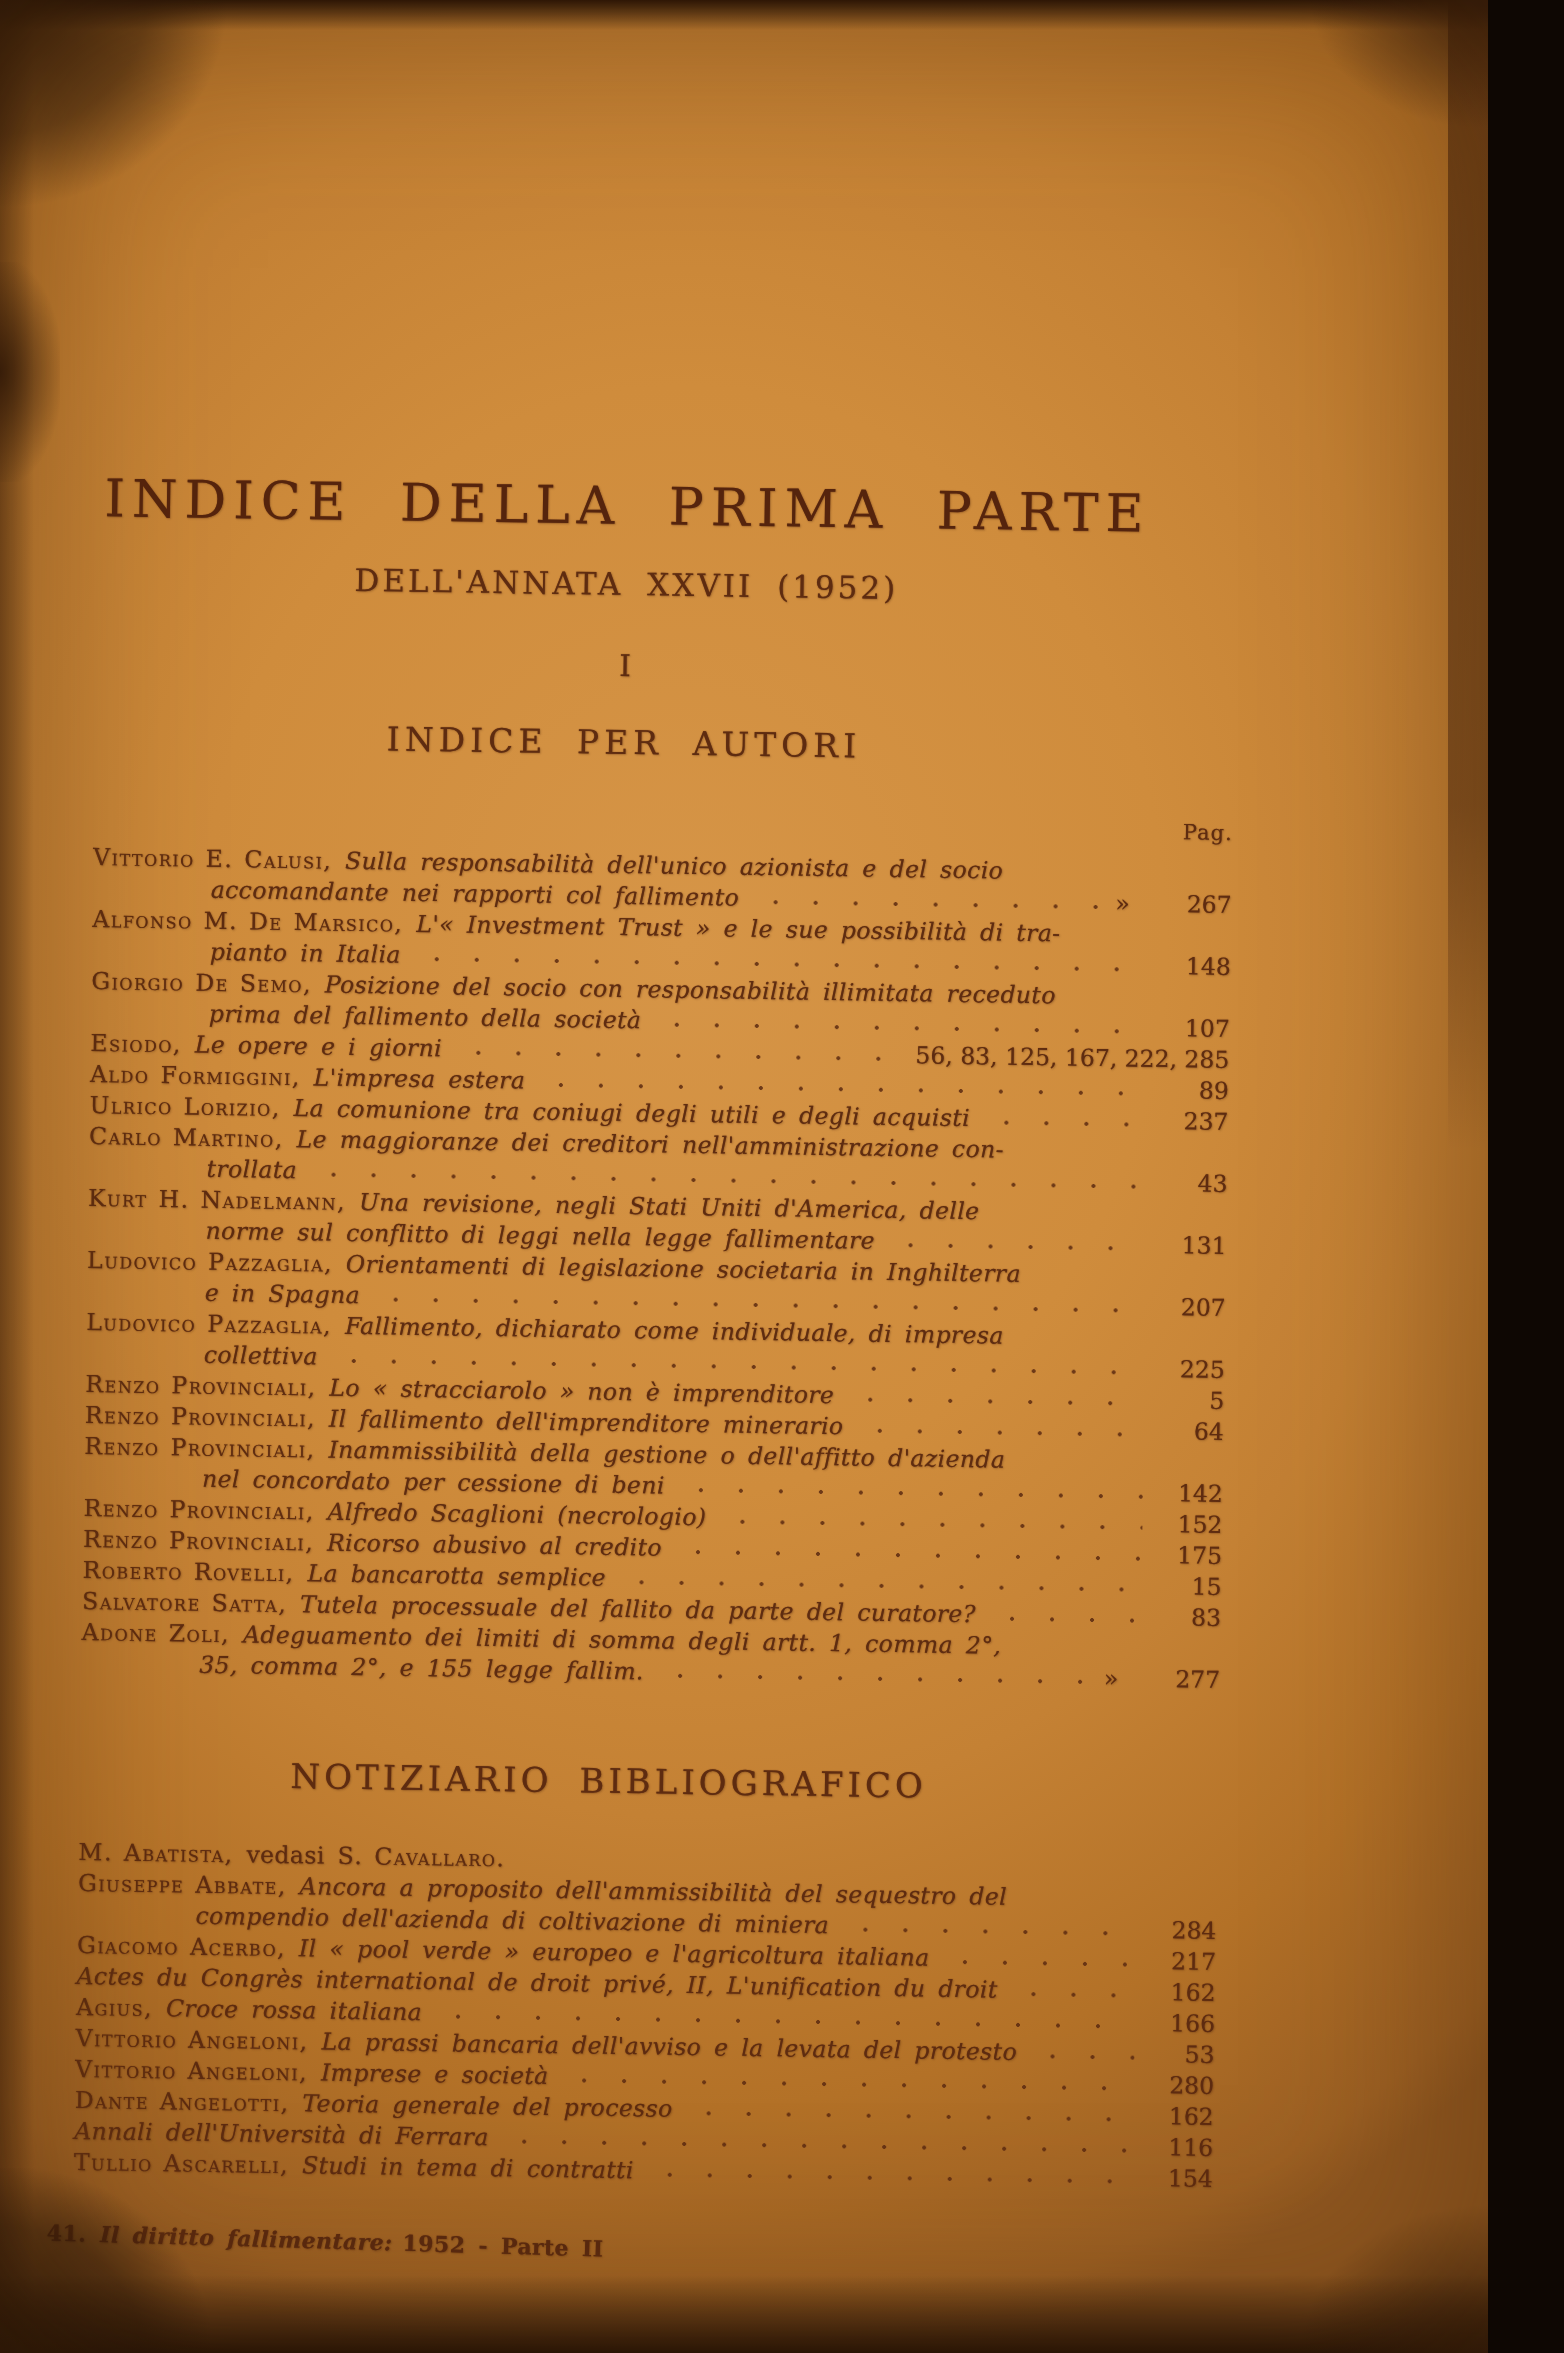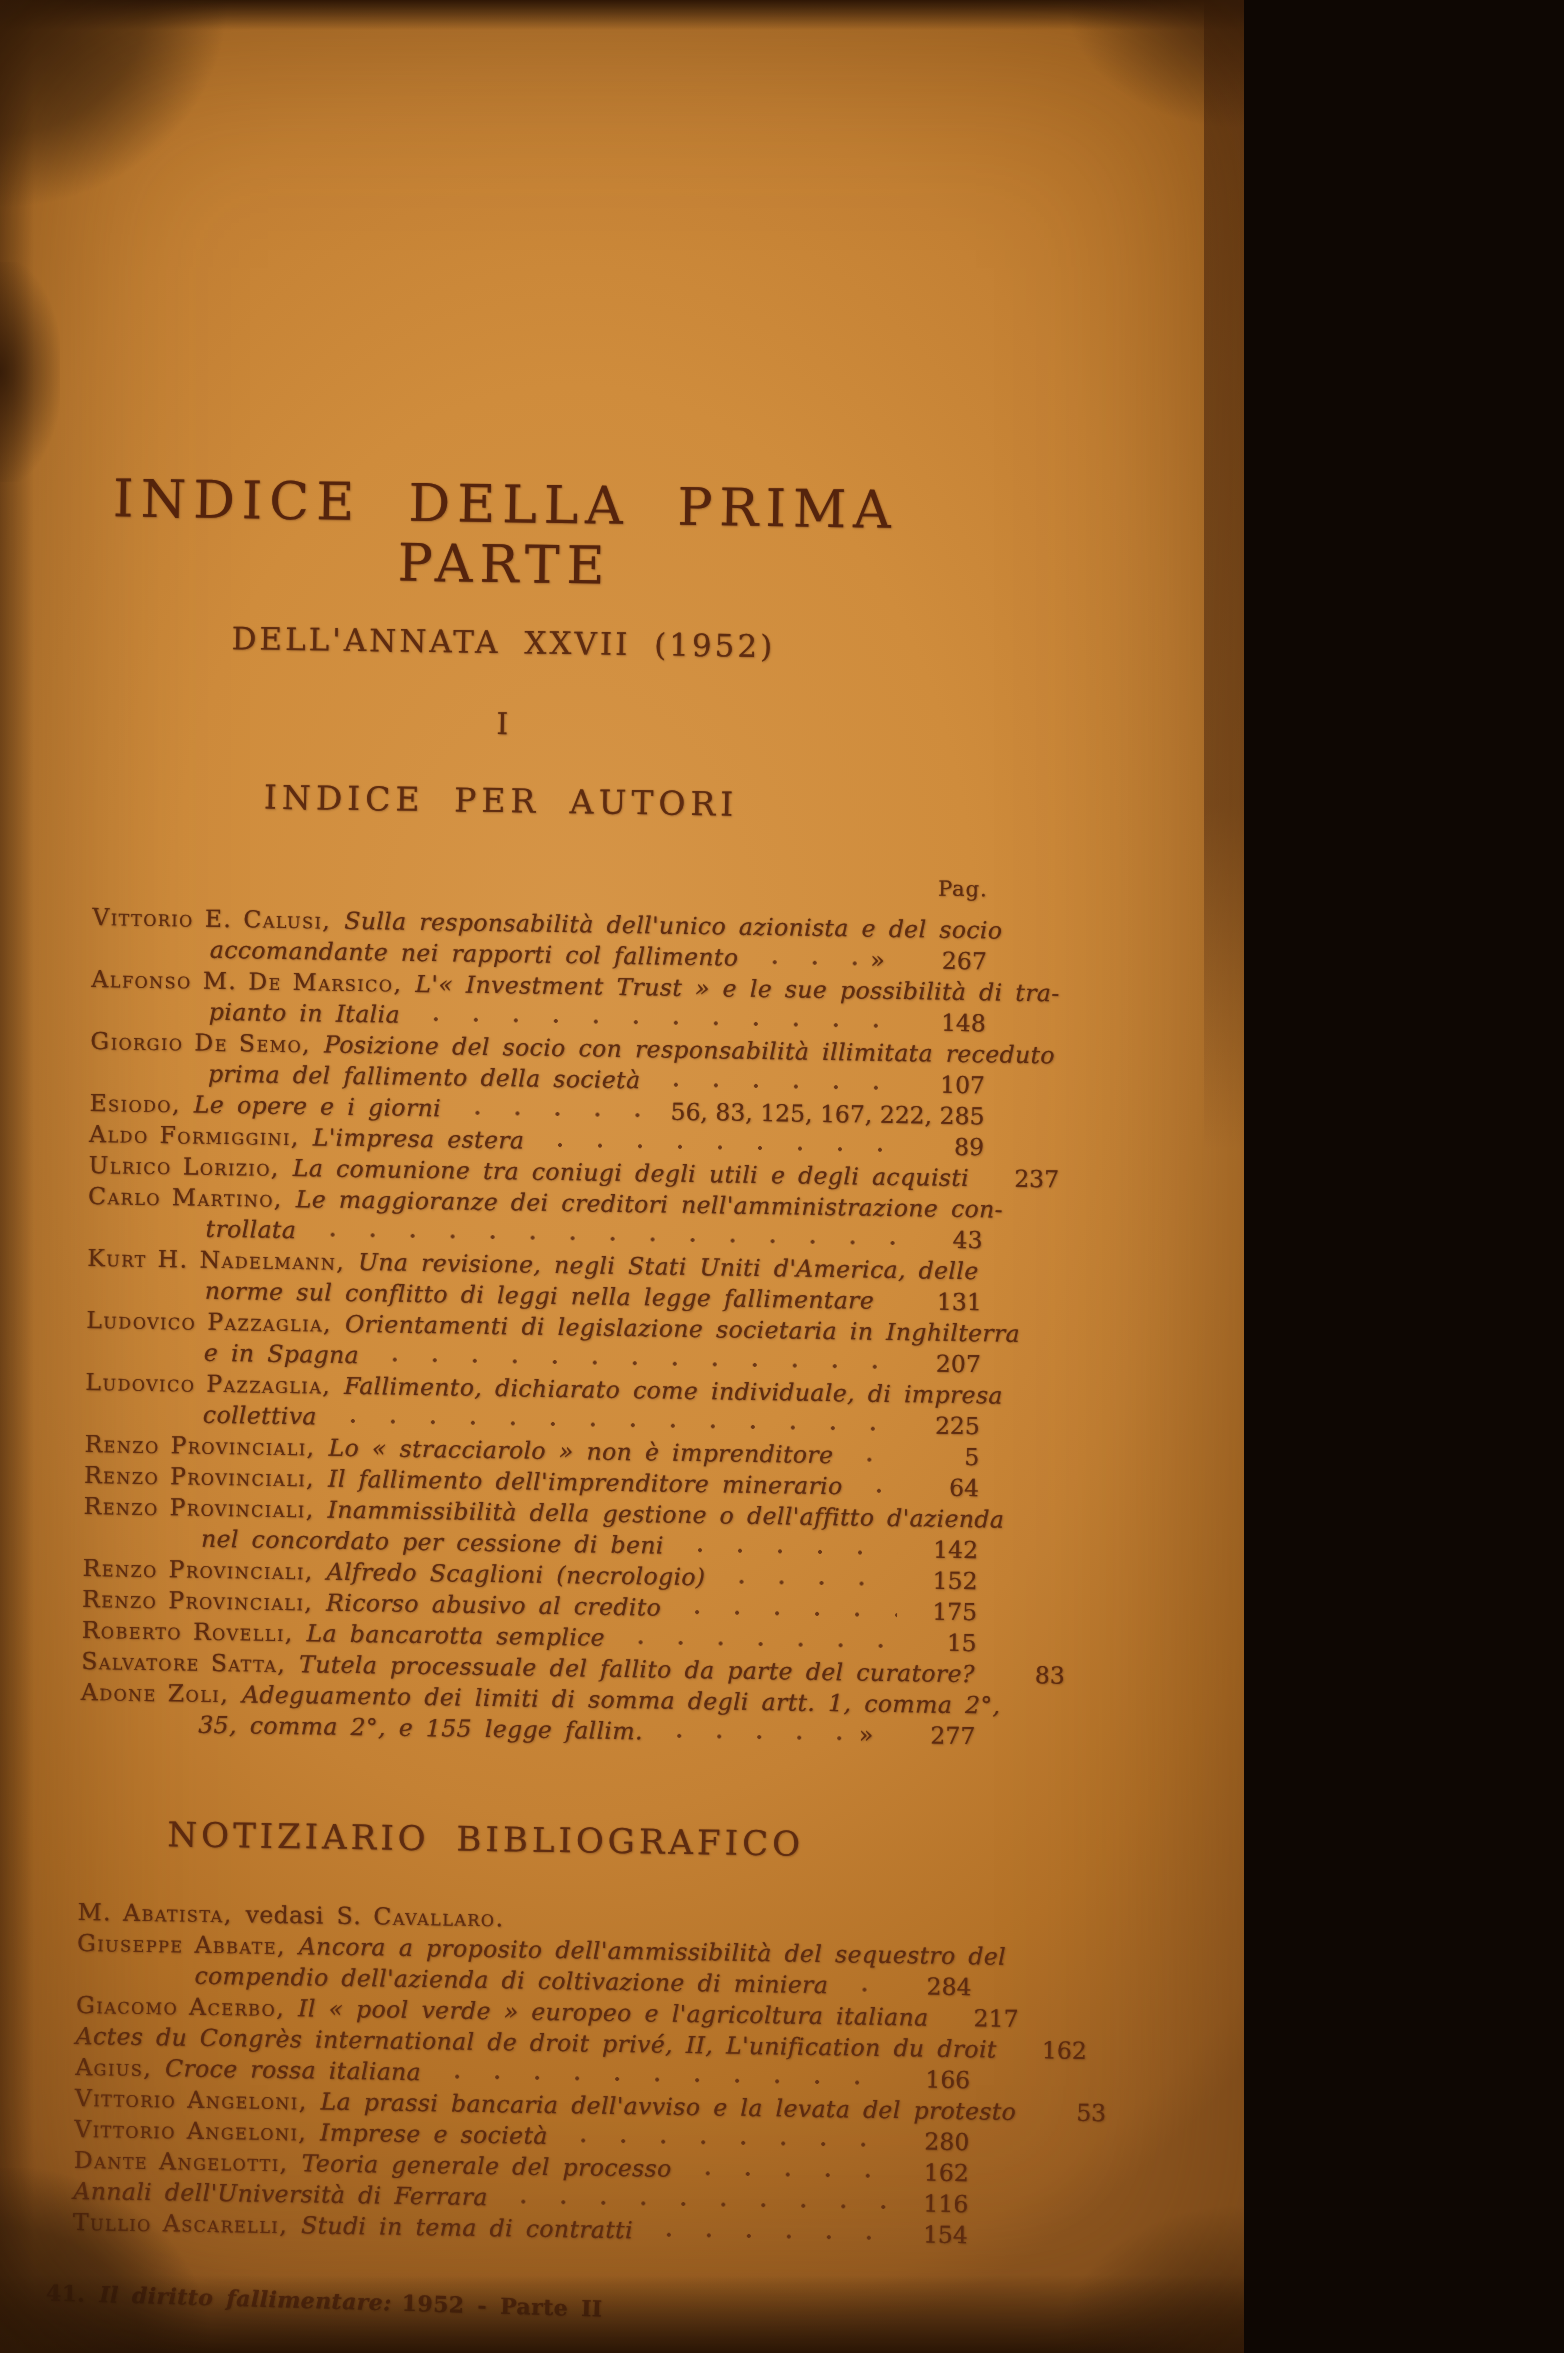--- a/index.html
+++ b/index.html
@@ -1,17 +1,17 @@
 <!DOCTYPE html>
 <html><head>
 <meta charset="utf-8">
 <style>
   html,body{margin:0;padding:0;background:#0e0703;}
   .photo{
-    position:relative;width:1244px;height:2353px;overflow:hidden;
+    position:relative;width:1488px;height:2353px;overflow:hidden;
     background:radial-gradient(ellipse 85% 62% at 46% 40%,
       #d69547 0%, #cf8c3c 38%, #c48134 60%, #b37127 80%, #9c6023 96%, #8f5720 100%);
     font-family:"DejaVu Serif","Liberation Serif",serif;
   }
   .photo::after{content:"";position:absolute;inset:0;pointer-events:none;
     box-shadow:inset 0 0 190px 40px rgba(92,50,14,0.45);}
   
   .sh{position:absolute;pointer-events:none;}
   .sh-top{top:0;left:0;right:0;height:30px;
     background:linear-gradient(#1d0d04 0%,rgba(29,13,5,.8) 22%,rgba(29,13,5,0) 100%);}

